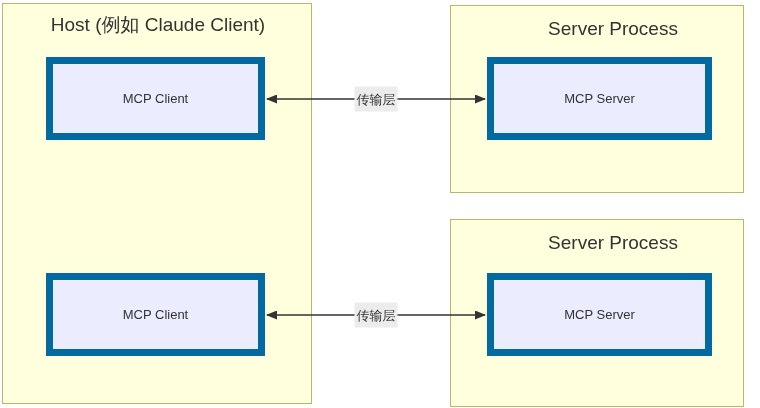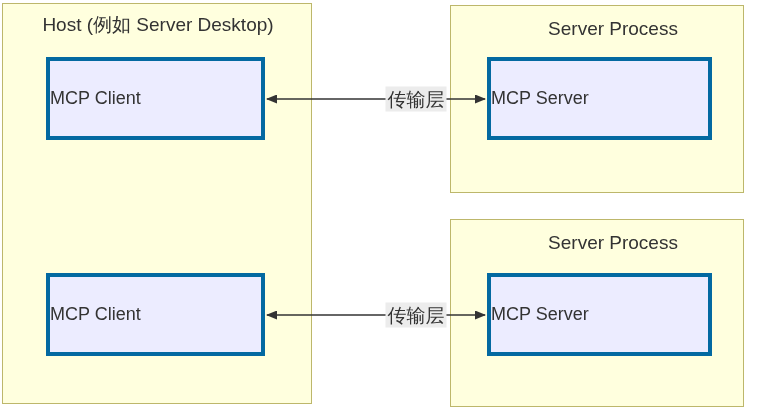--- a/index.html
+++ b/index.html
@@ -72,25 +72,26 @@
   }
   #server-cluster-1 .cluster-title,
   #server-cluster-2 .cluster-title {
     top: 10px;
   }
 
   
   .node {
     position: absolute;
     background: #ececff;
-    border: 4px solid #0369a1;
+    border: 7px solid #0369a1;
     box-sizing: border-box;
     display: flex;
     align-items: center;
-    font-size: 18px;
+    justify-content: center;
+    font-size: 13px;
     color: #333333;
     z-index: 5;
   }
 
   #mcp-client-1 {
     left: 46px;
     top: 57px;
     width: 219px;
     height: 83px;
   }
@@ -121,38 +122,37 @@
     width: 760px;
     height: 408px;
     z-index: 6;
     pointer-events: none;
   }
 
   .edge-label {
     position: absolute;
     transform: translate(-50%, -50%);
     background: #ececec;
-    font-size: 19px;
+    font-size: 13px;
     line-height: 23px;
     color: #333333;
     padding: 1px 2px;
     white-space: nowrap;
     z-index: 7;
-    margin-left: 40px;
   }
   #edge-label-1 { left: 376px; top: 99px; }
   #edge-label-2 { left: 376px; top: 315px; }
 </style>
 </head>
 <body>
 
 <div id="canvas">
 
   <div class="cluster" id="host-cluster">
-    <div class="cluster-title">Host (例如 Server Desktop)</div>
+    <div class="cluster-title">Host (例如 Claude Client)</div>
   </div>
 
   <div class="cluster" id="server-cluster-1">
     <div class="cluster-title">Server Process</div>
   </div>
 
   <div class="cluster" id="server-cluster-2">
     <div class="cluster-title">Server Process</div>
   </div>
 

